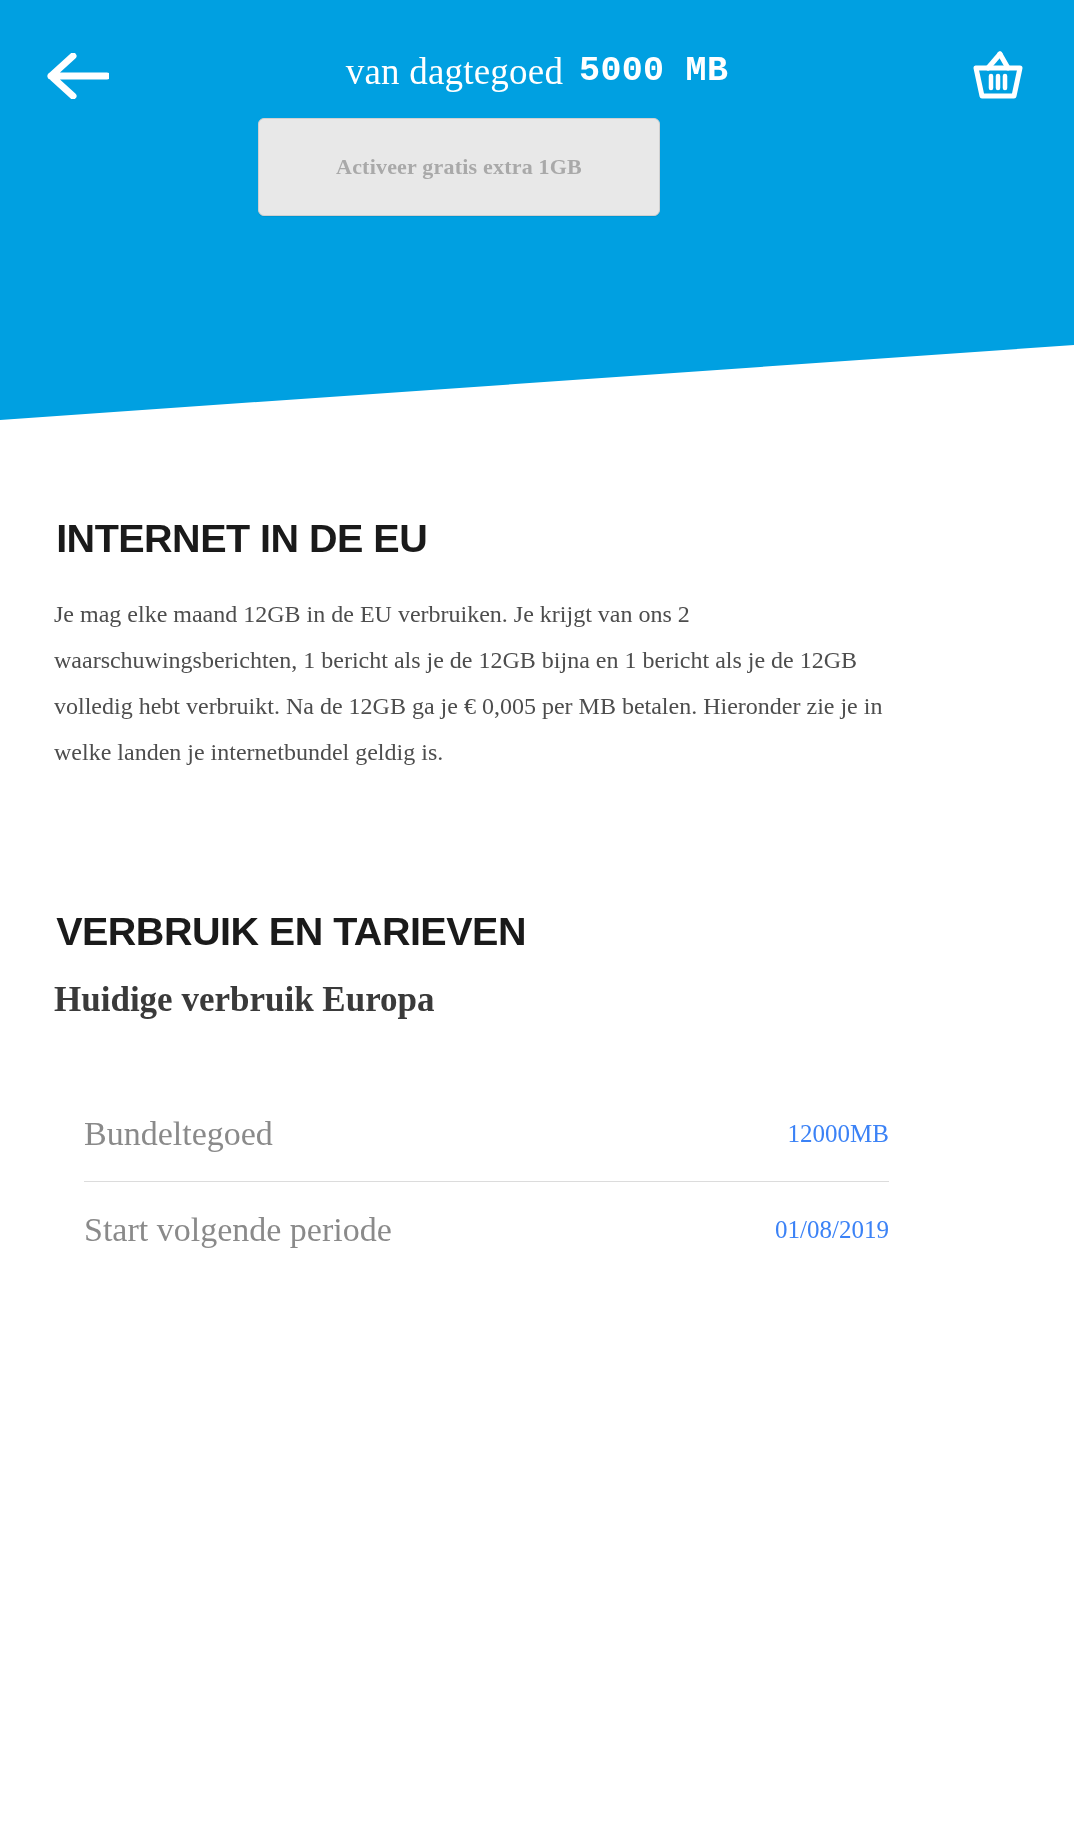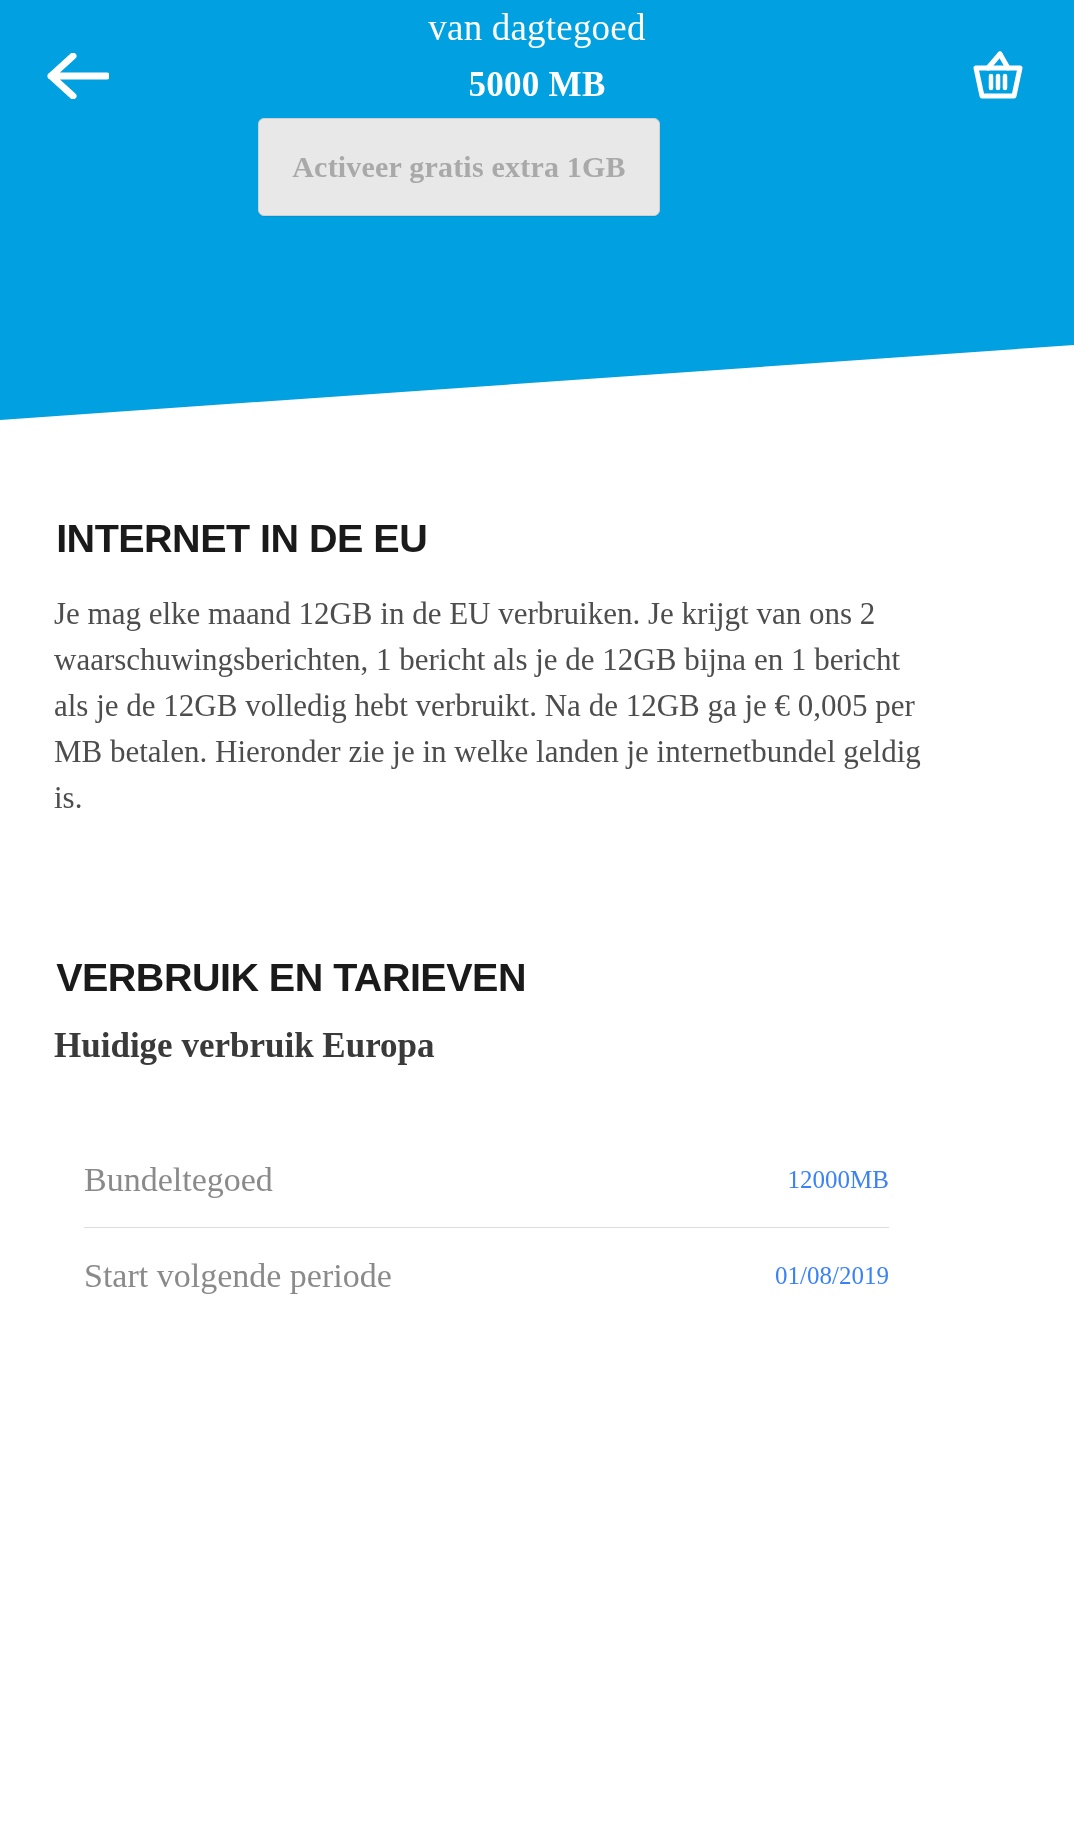--- a/index.html
+++ b/index.html
@@ -43,41 +43,40 @@
     display: flex;
     align-items: center;
     justify-content: center;
     cursor: pointer;
   }
   .back-button svg { display: block; }
 
   .header-title {
     position: absolute;
     left: 0;
-    top: 0;
+    top: 16px;
     width: 1074px;
     height: 110px;
     display: flex;
     align-items: center;
     justify-content: center;
     gap: 16px;
     pointer-events: none;
-    flex-direction: column;
   }
   .header-title .title-label {
     color: #ffffff;
     font-size: 37px;
     font-family: "Liberation Serif", serif;
     letter-spacing: 0.2px;
   }
   .header-title .title-value {
     color: #ffffff;
     font-size: 35px;
     font-weight: bold;
-    font-family: Liberation Serif, serif;
+    font-family: Liberation Mono, monospace;
     letter-spacing: 0.3px;
   }
 
   .cart-button {
     position: absolute;
     right: 36px;
     top: 36px;
     width: 80px;
     height: 80px;
     display: flex;
@@ -97,21 +96,21 @@
     border: 1px solid #d0d0d0;
     border-radius: 6px;
     display: flex;
     align-items: center;
     justify-content: center;
     cursor: pointer;
     box-shadow: 0 1px 0 rgba(0,0,0,0.06);
   }
   .activate-button .label {
     color: #a9a9a9;
-    font-size: 30px;
+    font-size: 22px;
     font-weight: bold;
     font-family: "Liberation Serif", serif;
     letter-spacing: 0.2px;
   }
 
   
   .content {
     position: absolute;
     left: 0;
     top: 420px;
@@ -131,21 +130,21 @@
     transform-origin: left center;
   }
 
   .eu-heading { margin-top: 98px; }
 
   .body-text {
     margin: 30px 0 7px 0;
     padding: 0 48px 0 54px;
     color: #4d4d4d;
     font-family: "Liberation Serif", serif;
-    font-size: 31px;
+    font-size: 24px;
     line-height: 46px;
   }
 
   .usage-heading { margin-top: 136px; }
 
   .sub-heading {
     margin: 26px 0 0 0;
     padding: 0 16px 0 54px;
     color: #3a3a3a;
     font-family: "Liberation Serif", serif;

